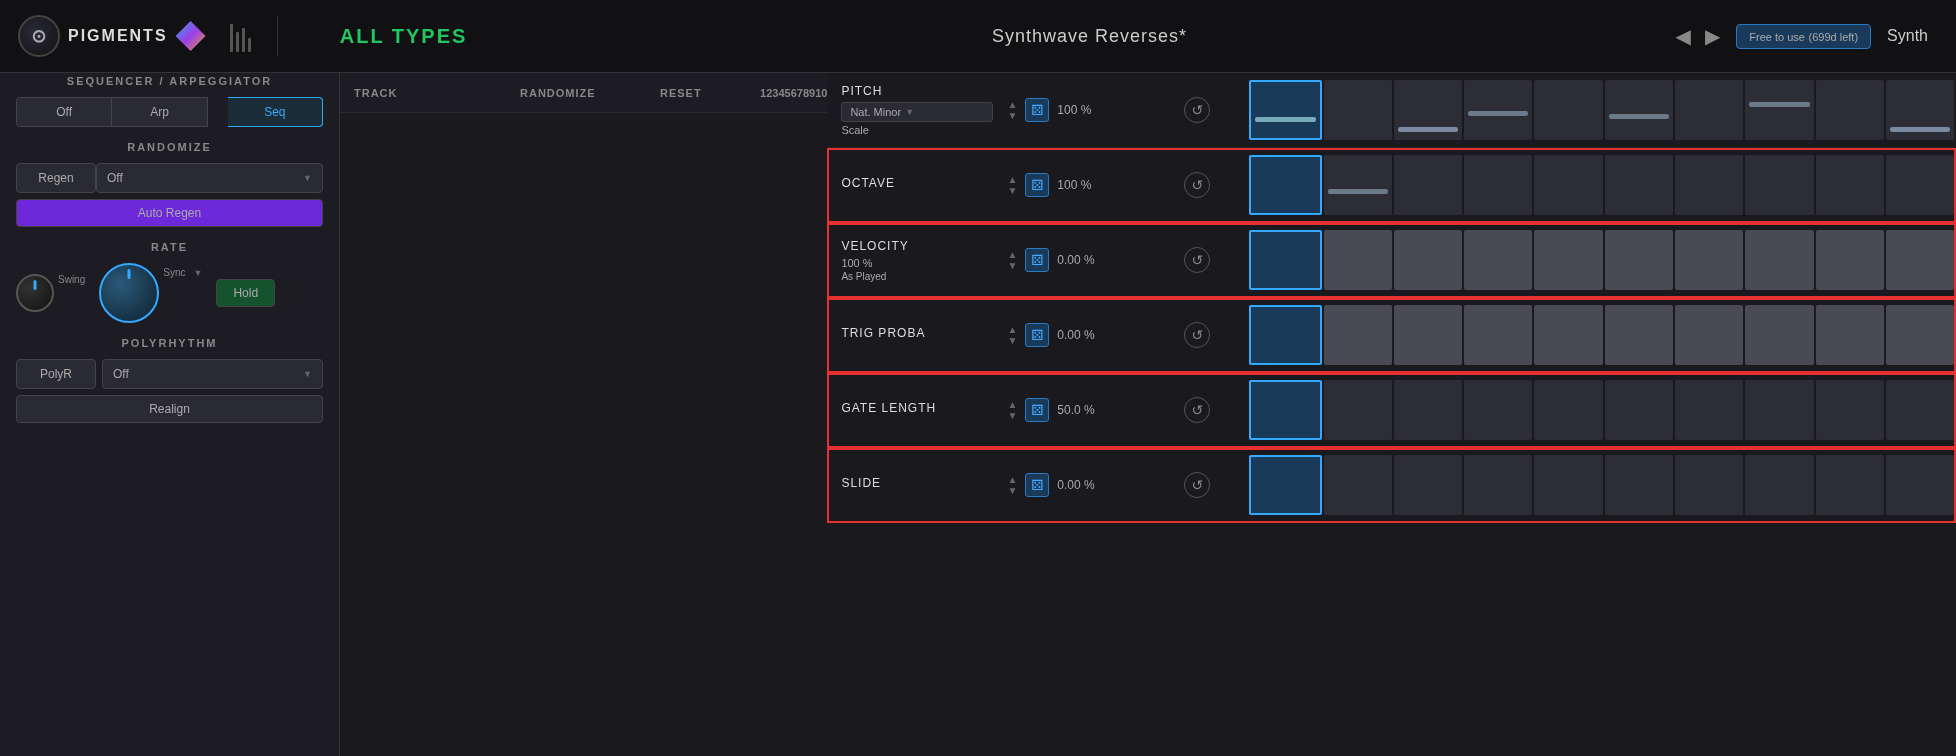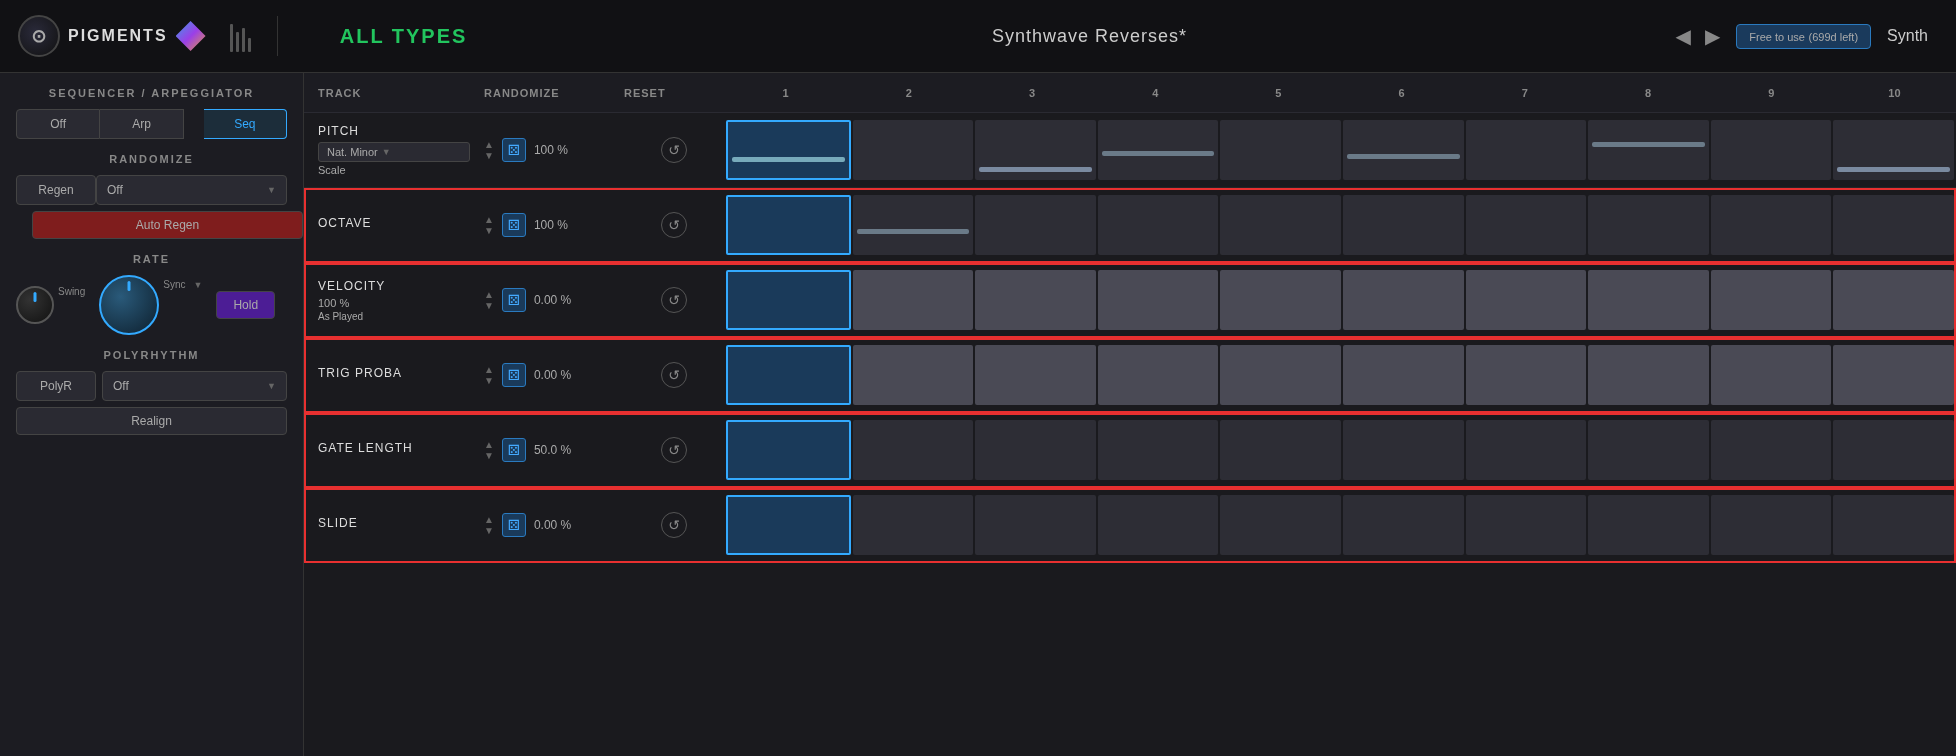--- a/index.html
+++ b/index.html
@@ -96,24 +96,24 @@
     }
 
     
     .main {
       display: flex;
       height: calc(756px - 73px);
     }
 
     
     .left-panel {
-      width: 304px;
+      width: 340px;
       background: #1c1c22;
       border-right: 1px solid #333;
-      padding: 14px 16px;
+      padding: 2px 16px;
       flex-shrink: 0;
     }
     .section-title {
       color: #888;
       font-size: 11px;
       font-weight: bold;
       letter-spacing: 2px;
       text-align: center;
       margin-bottom: 10px;
     }
@@ -144,23 +144,23 @@
 
     .randomize-section { margin-bottom: 14px; }
     .regen-row { display: flex; margin-bottom: 6px; }
     .dropdown-btn {
       display: flex; align-items: center; gap: 4px;
       background: #2a2a32; border: 1px solid #444; color: #aaa;
       padding: 6px 10px; cursor: pointer; font-size: 12px;
       border-radius: 4px; flex: 1; justify-content: space-between;
     }
     .auto-regen-btn {
-      background: #7f1d1d; border: 1px solid #444; color: #aaa;
+      background: #6d28d9; border: 1px solid #444; color: #aaa;
       padding: 6px 16px; cursor: pointer; font-size: 12px;
-      border-radius: 4px; width: 100%; text-align: center; margin-left: 16px;
+      border-radius: 4px; width: 100%; text-align: center;
     }
 
     .rate-section { margin-bottom: 14px; }
     .rate-controls {
       display: flex; align-items: center; gap: 14px;
     }
     .knob-container { display: flex; flex-direction: row; align-items: flex-start; gap: 4px; }
     .knob {
       width: 38px; height: 38px;
       border-radius: 50%;
@@ -179,40 +179,40 @@
       width: 3px; height: 10px;
       background: #3af;
       top: 4px; left: 50%; transform: translateX(-50%);
       border-radius: 2px;
     }
     .big-knob {
       width: 60px; height: 60px;
     }
     .knob-label { color: #888; font-size: 10px; }
     .hold-btn {
-      background: #4c1d95; border: 1px solid #444; color: #aaa;
+      background: #14532d; border: 1px solid #444; color: #aaa;
       padding: 6px 16px; cursor: pointer; font-size: 12px; border-radius: 4px;
     }
     .sync-row {
       display: flex; align-items: center; gap: 8px; margin-top: 4px;
     }
 
     .polyrhythm-section { }
     .poly-row { display: flex; gap: 6px; margin-bottom: 6px; }
     .realign-btn {
       background: #2a2a32; border: 1px solid #444; color: #aaa;
       padding: 6px 16px; cursor: pointer; font-size: 12px;
       border-radius: 4px; width: 100%; text-align: center;
     }
 
     
     .right-content {
       flex: 1;
       display: flex;
-      flex-direction: column;
+      flex-direction: row;
       overflow: hidden;
     }
 
     
     .col-headers {
       display: flex;
       align-items: center;
       height: 40px;
       background: #1c1c22;
       border-bottom: 1px solid #2a2a32;

